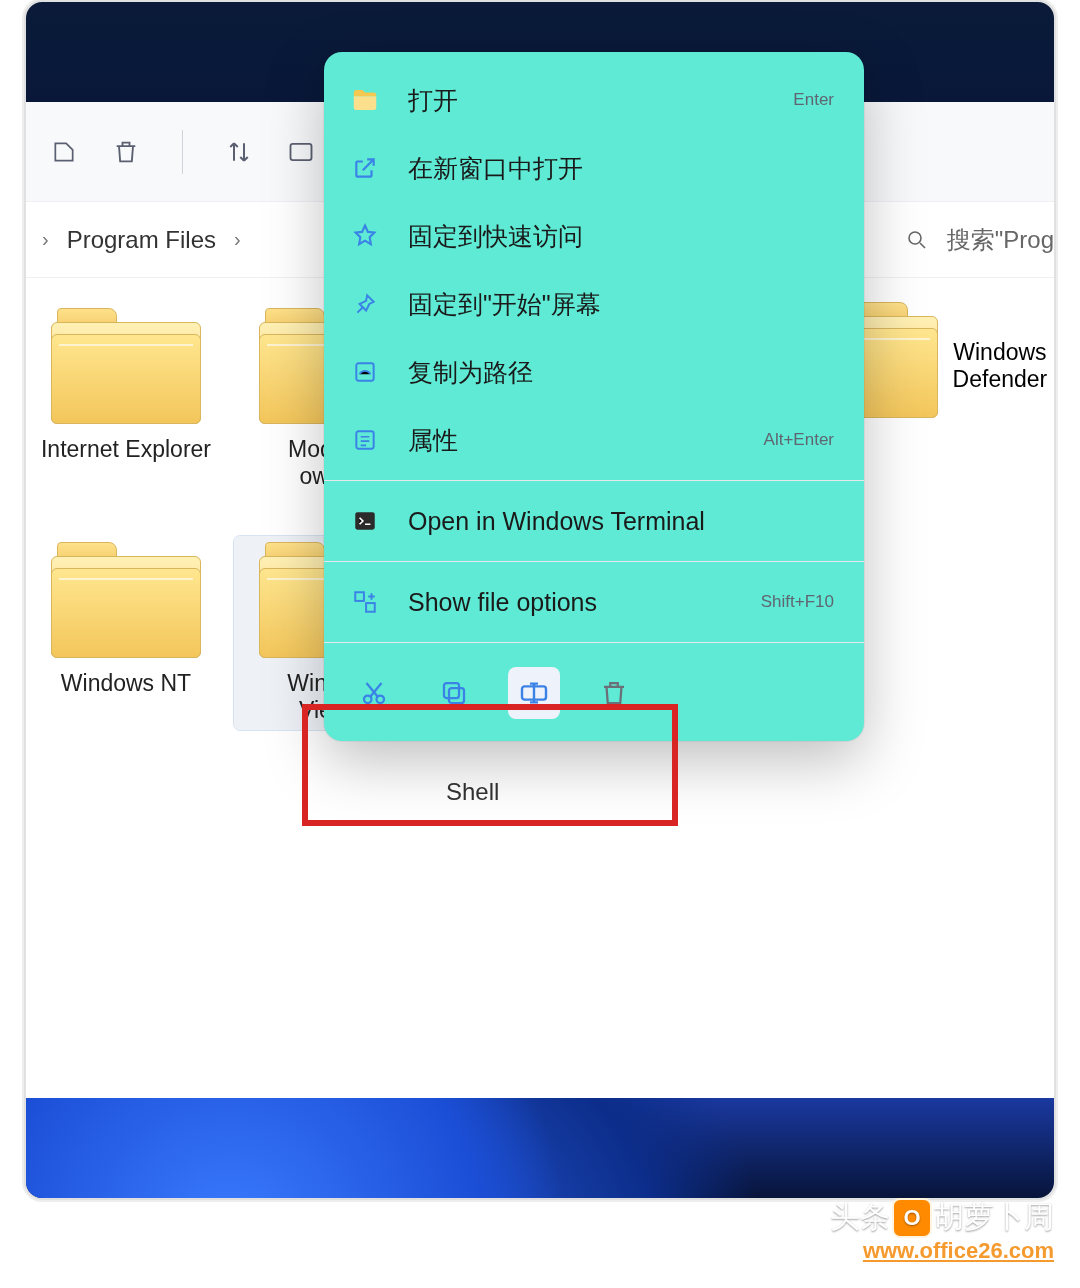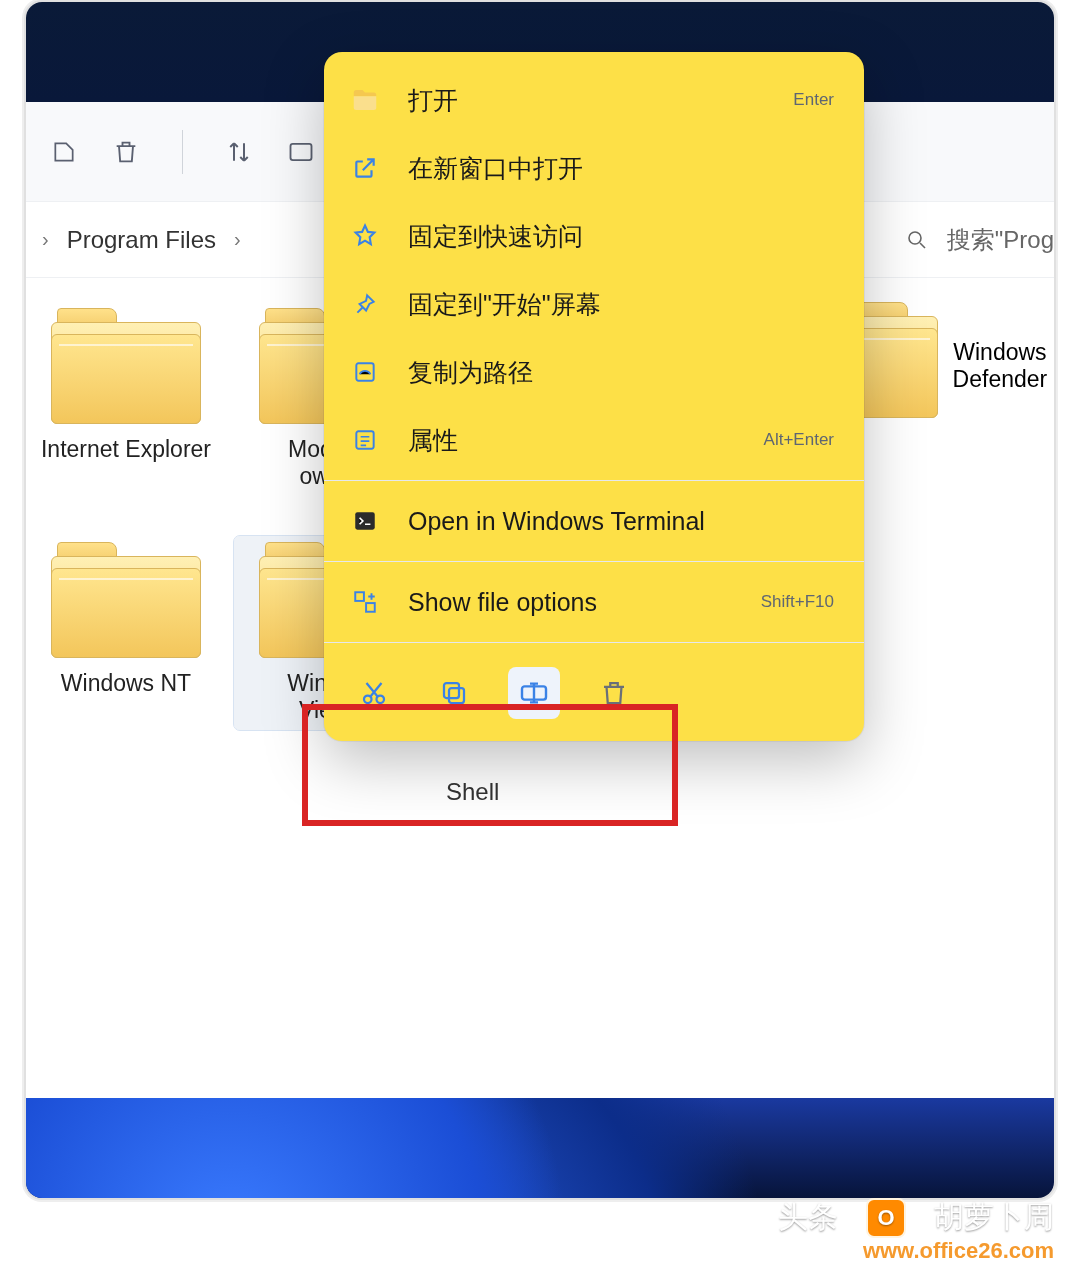--- a/index.html
+++ b/index.html
@@ -118,21 +118,21 @@
     position: absolute;
     right: -8px; top: 24px;
     width: 220px;
     display: flex; align-items: center;
   }
   
   .ctx {
     position: absolute;
     left: 298px; top: 50px;
     width: 540px;
-    background: #fde047;
+    background: #5eead4;
     border-radius: 18px;
     box-shadow: 0 20px 60px rgba(0,0,0,.25), 0 0 0 1px rgba(0,0,0,.05);
     padding: 14px 0 12px 0;
     z-index: 20;
   }
   .ctx-item {
     display: flex; align-items: center;
     height: 68px;
     padding: 0 30px 0 24px;
     font-size: 25px;
@@ -188,31 +188,31 @@
   }
   
   .watermark {
     position: absolute;
     right: 26px; bottom: 24px;
     text-align: right;
     z-index: 40;
   }
   .wm-line1 {
     font-size: 30px; color: #fff;
-    display: flex; align-items: center; justify-content: flex-end; gap: 28px;
+    display: flex; align-items: center; justify-content: flex-end; gap: 2px;
     text-shadow: 0 1px 2px rgba(0,0,0,.4);
   }
   .wm-badge {
     width: 40px; height: 40px; border-radius: 8px;
     background: #ff8a00;
     display: flex; align-items: center; justify-content: center;
     color: #fff; font-weight: bold; font-size: 22px;
     border: 2px solid #fff4e0;
   }
-  .wm-line2 { font-size: 22px; color: #f59a2e; font-weight: 600; }
+  .wm-line2 { font-size: 22px; color: #f59a2e; font-weight: 600; text-decoration: underline; }
   
   svg { display: block; }
 </style>
 </head>
 <body>
 
 <div class="frame">
   <div class="titlebar-bg"></div>
 
   <div class="explorer">

